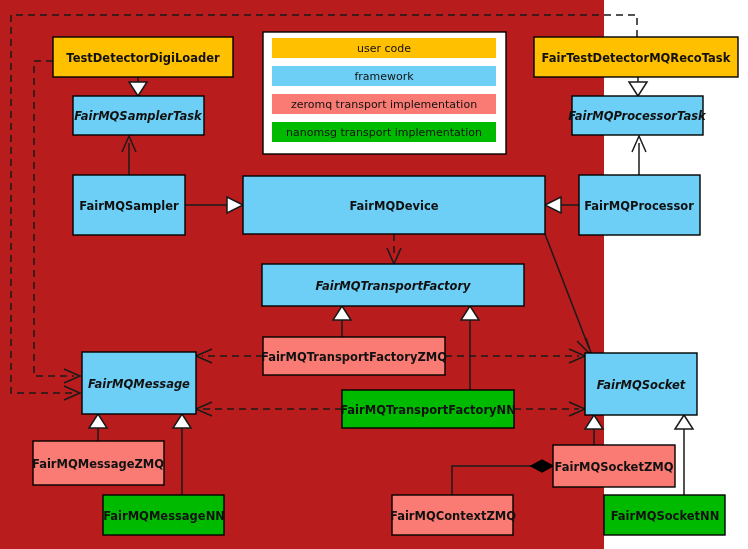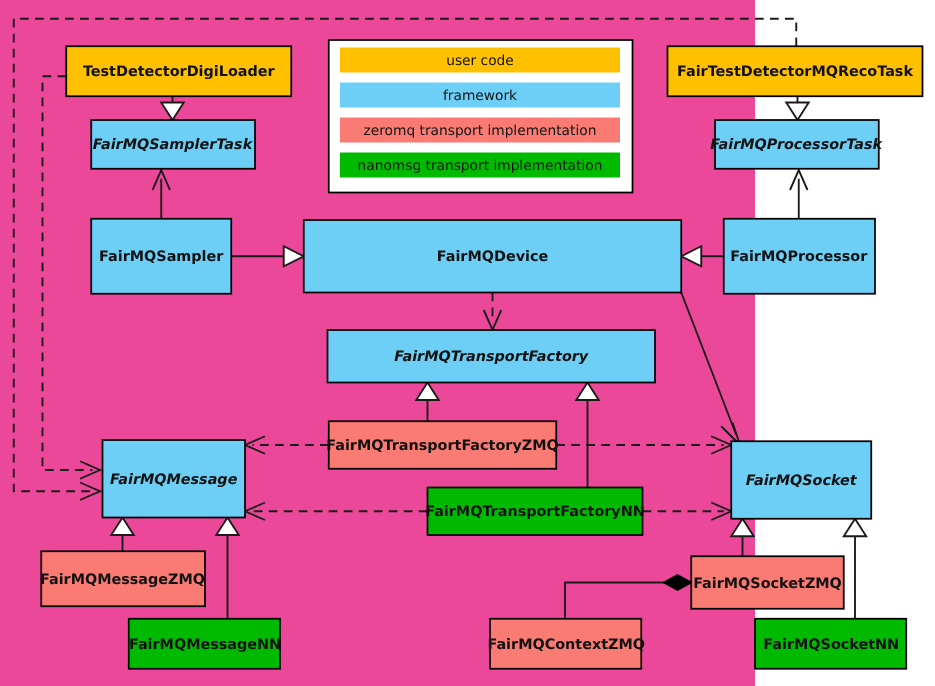--- a/index.html
+++ b/index.html
@@ -10,21 +10,21 @@
   body {
     width: 748px;
     height: 549px;
     font-family: "DejaVu Sans", sans-serif;
     overflow: hidden;
   }
   #diagram-root {
     position: relative;
     width: 604px;
     height: 549px;
-    background: #ec4899;
+    background: #b91c1c;
   }
   svg#uml-canvas {
     position: absolute;
     left: 0;
     top: 0;
     width: 748px;
     height: 549px;
     display: block;
   }
   .cls-box {

